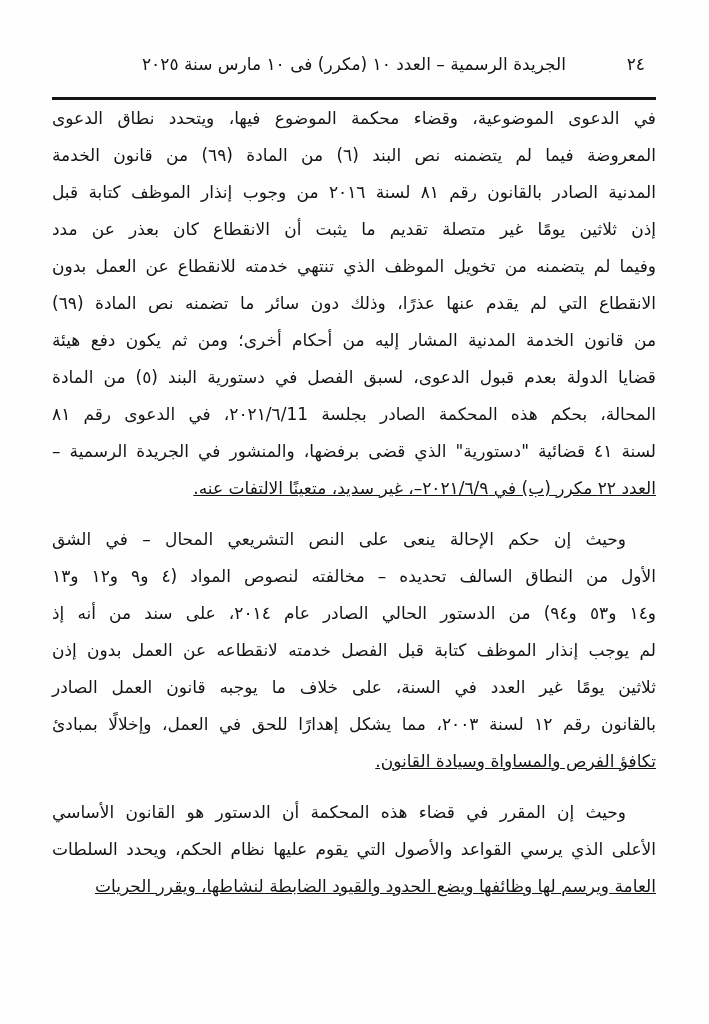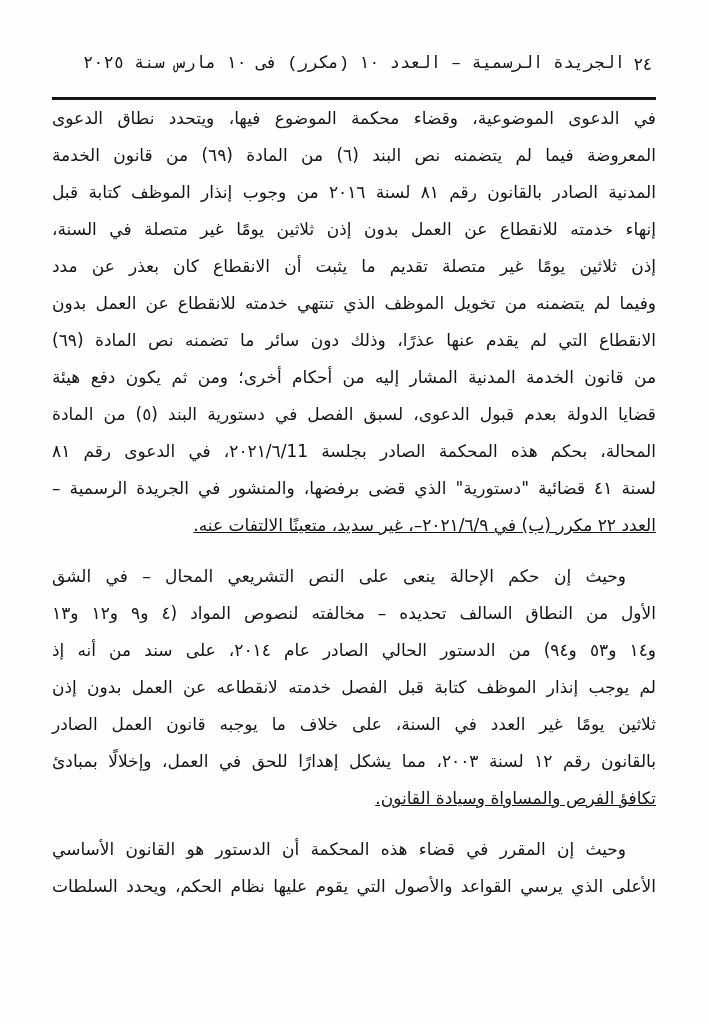--- a/index.html
+++ b/index.html
@@ -27,26 +27,25 @@
   .header-row {
     position: relative;
     margin-top: 50px;
     height: 28px;
   }
   .header-title {
     text-align: center;
     font-size: 17px;
     line-height: 28px;
     white-space: nowrap;
-    font-family: Liberation Mono, monospace;
   }
   .page-num {
     position: absolute;
     left: auto;
-    right: 4px;
+    right: 11px;
     top: 0;
     font-size: 17px;
     line-height: 28px;
   }
   .rule {
     margin-top: 19px;
     height: 3px;
     background: #151515;
   }
   .body-text {
@@ -79,21 +78,20 @@
     <div class="header-row">
       <span class="page-num">٢٤</span>
       <div class="header-title">الجريدة الرسمية – العدد ١٠ (مكرر) فى ١٠ مارس سنة ٢٠٢٥</div>
     </div>
     <div class="rule"></div>
     <div class="body-text" id="body-text">
         <div class="para">
           <div class="line">في الدعوى الموضوعية، وقضاء محكمة الموضوع فيها، ويتحدد نطاق الدعوى</div>
           <div class="line">المعروضة فيما لم يتضمنه نص البند (٦) من المادة (٦٩) من قانون الخدمة</div>
           <div class="line">المدنية الصادر بالقانون رقم ٨١ لسنة ٢٠١٦ من وجوب إنذار الموظف كتابة قبل</div>
-          <div class="line">إنهاء خدمته للانقطاع عن العمل بدون إذن ثلاثين يومًا غير متصلة في السنة،</div>
           <div class="line">إذن ثلاثين يومًا غير متصلة تقديم ما يثبت أن الانقطاع كان بعذر عن مدد</div>
           <div class="line">وفيما لم يتضمنه من تخويل الموظف الذي تنتهي خدمته للانقطاع عن العمل بدون</div>
           <div class="line">الانقطاع التي لم يقدم عنها عذرًا، وذلك دون سائر ما تضمنه نص المادة (٦٩)</div>
           <div class="line">من قانون الخدمة المدنية المشار إليه من أحكام أخرى؛ ومن ثم يكون دفع هيئة</div>
           <div class="line">قضايا الدولة بعدم قبول الدعوى، لسبق الفصل في دستورية البند (٥) من المادة</div>
           <div class="line">المحالة، بحكم هذه المحكمة الصادر بجلسة ٢٠٢١/٦/11، في الدعوى رقم ٨١</div>
           <div class="line">لسنة ٤١ قضائية "دستورية" الذي قضى برفضها، والمنشور في الجريدة الرسمية –</div>
           <div class="line last">العدد ٢٢ مكرر (ب) في ٢٠٢١/٦/٩–، غير سديد، متعينًا الالتفات عنه.</div>
         </div>
         <div class="para">
@@ -101,16 +99,17 @@
           <div class="line">الأول من النطاق السالف تحديده – مخالفته لنصوص المواد (٤ و٩ و١٢ و١٣</div>
           <div class="line">و١٤ و٥٣ و٩٤) من الدستور الحالي الصادر عام ٢٠١٤، على سند من أنه إذ</div>
           <div class="line">لم يوجب إنذار الموظف كتابة قبل الفصل خدمته لانقطاعه عن العمل بدون إذن</div>
           <div class="line">ثلاثين يومًا غير العدد في السنة، على خلاف ما يوجبه قانون العمل الصادر</div>
           <div class="line">بالقانون رقم ١٢ لسنة ٢٠٠٣، مما يشكل إهدارًا للحق في العمل، وإخلالًا بمبادئ</div>
           <div class="line last">تكافؤ الفرص والمساواة وسيادة القانون.</div>
         </div>
         <div class="para">
           <div class="line indent">وحيث إن المقرر في قضاء هذه المحكمة أن الدستور هو القانون الأساسي</div>
           <div class="line">الأعلى الذي يرسي القواعد والأصول التي يقوم عليها نظام الحكم، ويحدد السلطات</div>
+          <div class="line last">العامة ويرسم لها وظائفها ويضع الحدود والقيود الضابطة لنشاطها، ويقرر الحريات</div>
         </div>
       </div>
   </div>
 </div>
 
 </body></html>

